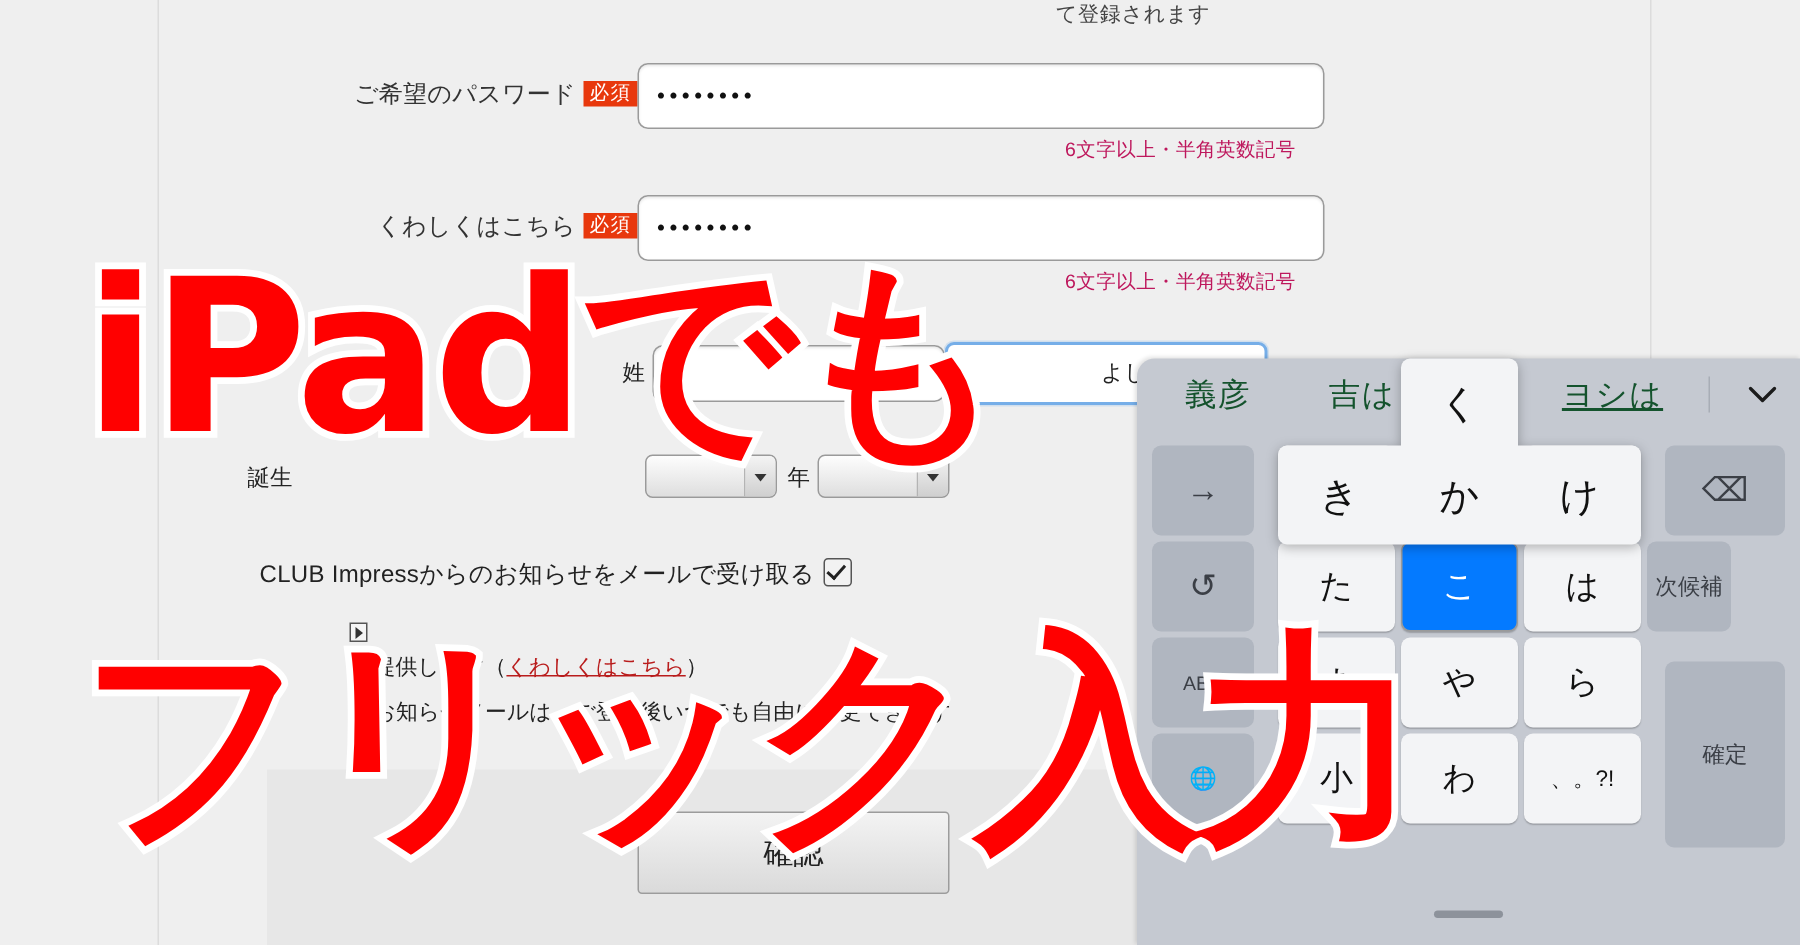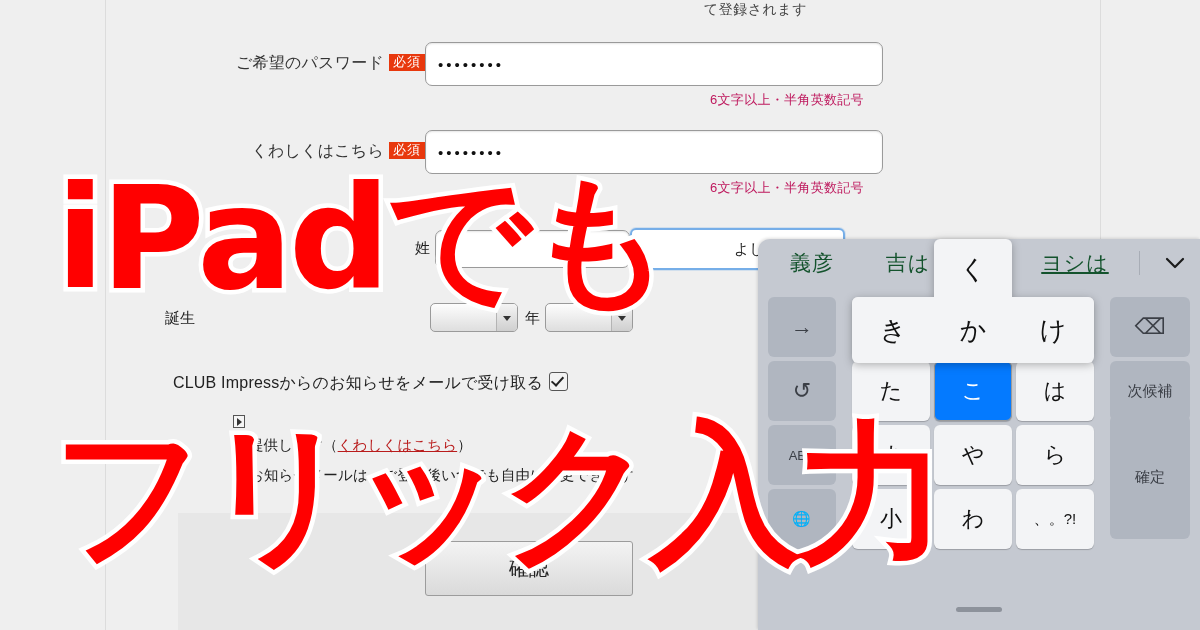--- a/index.html
+++ b/index.html
@@ -268,22 +268,22 @@
 
   <div class="key ch" style="left:94px;top:186px;width:78px;height:60px;">ま</div>
   <div class="key ch" style="left:176px;top:186px;width:78px;height:60px;">や</div>
   <div class="key ch" style="left:258px;top:186px;width:78px;height:60px;">ら</div>
 
   <div class="key ch" style="left:94px;top:250px;width:78px;height:60px;">小</div>
   <div class="key ch" style="left:176px;top:250px;width:78px;height:60px;">わ</div>
   <div class="key ch small" style="left:258px;top:250px;width:78px;height:60px;">、。?!</div>
 
   <div class="key fn" style="left:352px;top:58px;width:80px;height:60px;">⌫</div>
-  <div class="key fn small" style="left:352px;top:122px;width:80px;height:60px;">次候補</div>
-  <div class="key fn small" style="left:352px;top:176px;width:80px;height:124px;">確定</div>
+  <div class="key fn small" style="left:340px;top:122px;width:56px;height:60px;">次候補</div>
+  <div class="key fn small" style="left:352px;top:202px;width:80px;height:124px;">確定</div>
 
   <div class="pop-wrap" style="left:94px;top:0px;width:260px;height:124px;">
     <div class="pop" style="left:82px;top:0px;width:78px;height:60px;border-radius:6px 6px 0 0;">く</div>
     <div class="pop" style="left:0px;top:58px;width:82px;height:66px;border-radius:6px 0 0 6px;">き</div>
     <div class="pop" style="left:82px;top:58px;width:78px;height:66px;">か</div>
     <div class="pop" style="left:160px;top:58px;width:82px;height:66px;border-radius:0 6px 6px 0;">け</div>
   </div>
 
   <div class="home-bar"></div>
 </div>

